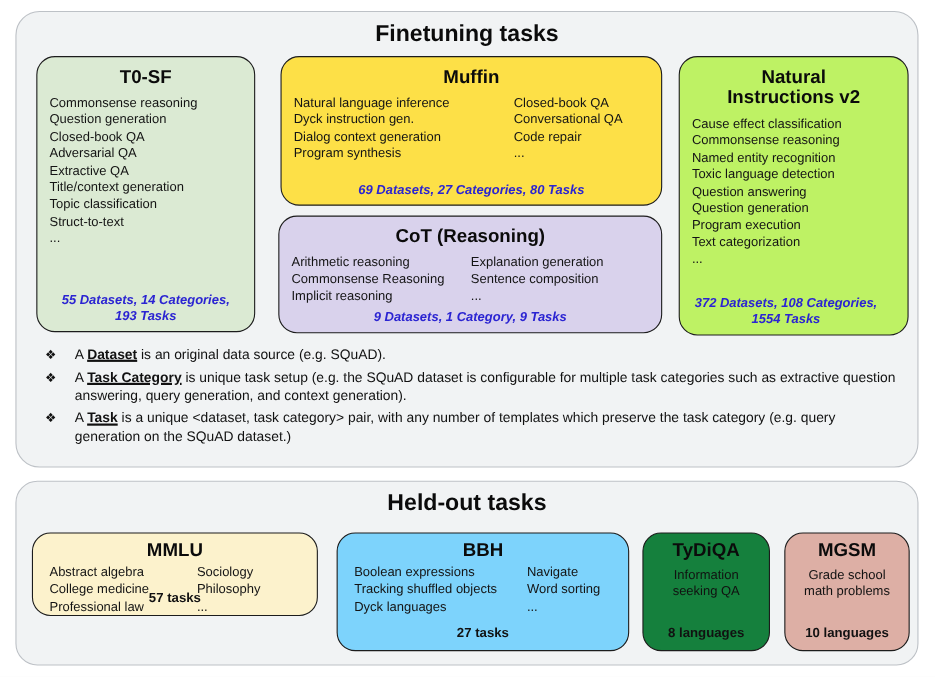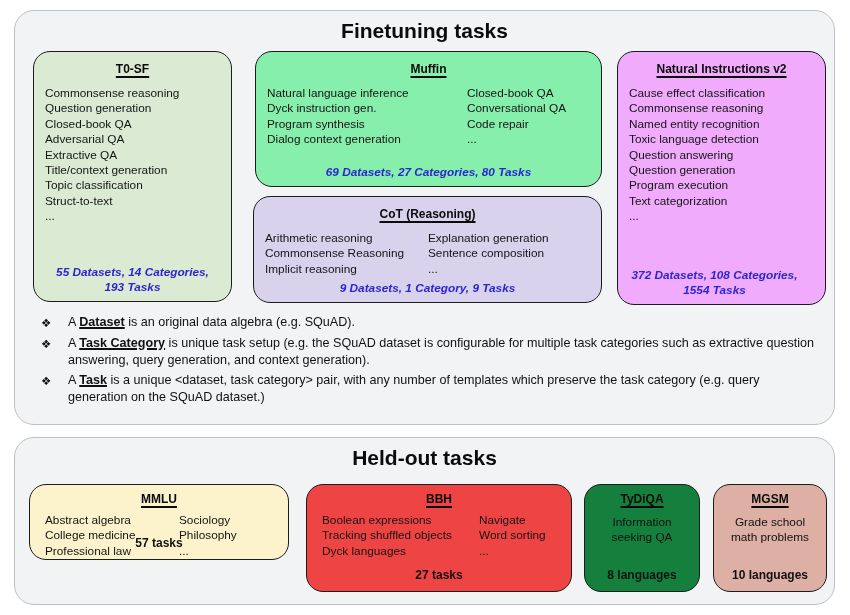--- a/index.html
+++ b/index.html
@@ -4,54 +4,54 @@
 <style>
   html,body{margin:0;padding:0;background:#ffffff;}
   .canvas{
     position:relative;width:850px;height:615px;background:#ffffff;
     font-family:"Liberation Sans", sans-serif;color:#111;overflow:hidden;
   }
   .panel{
     position:absolute;background:#f1f3f4;border:1.5px solid #bdc1c6;
     border-radius:20px;box-sizing:border-box;
   }
-  #panel-finetuning{left:14px;top:10px;width:821px;height:415px;}
+  #panel-finetuning{left:14px;top:10px;width:821px;height:415px;border-radius:22px;}
   #panel-heldout{left:14px;top:437px;width:821px;height:168px;}
   .panel-title{
     text-align:center;font-weight:bold;font-size:21px;line-height:24px;
     margin-top:8px;color:#0b0b0b;
   }
   .box{
     position:absolute;border:1.4px solid #1c1c1c;border-radius:17px;
     box-sizing:border-box;background:#fff;padding:5px 11px;
   }
   .box-title{
-    text-align:center;font-weight:bold;font-size:12px;line-height:19px;
-    text-decoration:underline;text-decoration-thickness:1.8px;text-underline-offset:2.5px;
+    text-align:center;font-weight:bold;font-size:17px;line-height:19px;
+    text-decoration-thickness:1.8px;text-underline-offset:2.5px;
     margin:3px auto 7px;color:#0b0b0b;
   }
   .tasklist{font-size:11.8px;line-height:15.4px;color:#141414;}
   .tasklist div{white-space:nowrap;}
   .cols{display:flex;}
   .stats{
     position:absolute;left:8px;right:8px;bottom:7px;text-align:center;
     color:#2b24d2;font-weight:bold;font-style:italic;font-size:11.8px;line-height:14.5px;
   }
   .stats-dark{
     position:absolute;left:8px;right:8px;bottom:9px;text-align:center;
     color:#111;font-weight:bold;font-size:12px;
   }
   
   #box-t0sf{left:18px;top:40px;width:199px;height:251px;background:#dbead3;}
-  #box-muffin{left:240px;top:40px;width:347px;height:136px;background:#86efac;}
+  #box-muffin{left:240px;top:40px;width:347px;height:136px;background:#fde047;}
   #box-cot{left:238px;top:185px;width:349px;height:107px;background:#d9d2ec;}
-  #box-niv2{left:602px;top:40px;width:209px;height:254px;background:#f0abfc;padding-left:11px;}
+  #box-niv2{left:602px;top:40px;width:209px;height:254px;background:#bef264;padding-left:11px;}
   #box-niv2 .box-title{width:150px;}
   #box-mmlu{left:14px;top:46px;width:260px;height:76px;background:#fcf2cc;}
-  #box-bbh{left:291px;top:46px;width:266px;height:108px;background:#ef4444;}
+  #box-bbh{left:291px;top:46px;width:266px;height:108px;background:#7dd3fc;}
   #box-tydiqa{left:569px;top:46px;width:116px;height:108px;background:#15803d;}
   #box-mgsm{left:698px;top:46px;width:114px;height:108px;background:#ddafa5;}
   .center-desc{text-align:center;font-size:11.8px;line-height:15px;margin-top:6px;}
   
   .notes{position:absolute;left:26px;top:303px;width:778px;}
   .note{display:flex;margin-bottom:2.5px;font-size:12.6px;line-height:17.2px;}
   .note .bullet{flex:0 0 27px;font-size:11.5px;padding-top:1px;color:#111;}
   .note .ntext{flex:1;}
   .term{font-weight:bold;text-decoration:underline;text-decoration-thickness:1.5px;}
 </style>
@@ -78,22 +78,22 @@
       </div>
       <div class="stats" style="left:14px;right:14px;">55 Datasets, 14 Categories, 193 Tasks</div>
     </div>
 
     <div class="box" id="box-muffin">
       <div class="box-title">Muffin</div>
       <div class="cols">
         <div class="tasklist" style="width:200px;">
           <div>Natural language inference</div>
           <div>Dyck instruction gen.</div>
+          <div>Dialog context generation</div>
           <div>Program synthesis</div>
-          <div>Dialog context generation</div>
         </div>
         <div class="tasklist">
           <div>Closed-book QA</div>
           <div>Conversational QA</div>
           <div>Code repair</div>
           <div>...</div>
         </div>
       </div>
       <div class="stats">69 Datasets, 27 Categories, 80 Tasks</div>
     </div>
@@ -127,21 +127,21 @@
         <div>Program execution</div>
         <div>Text categorization</div>
         <div>...</div>
       </div>
       <div class="stats" style="left:0;right:14px;">372 Datasets, 108 Categories, 1554 Tasks</div>
     </div>
 
     <div class="notes">
       <div class="note">
         <span class="bullet">❖</span>
-        <span class="ntext"><span>A </span><span class="term">Dataset</span><span> is an original data algebra (e.g. SQuAD).</span></span>
+        <span class="ntext"><span>A </span><span class="term">Dataset</span><span> is an original data source (e.g. SQuAD).</span></span>
       </div>
       <div class="note">
         <span class="bullet">❖</span>
         <span class="ntext"><span>A </span><span class="term">Task Category</span><span> is unique task setup (e.g. the SQuAD dataset is configurable for multiple task categories such as extractive question answering, query generation, and context generation).</span></span>
       </div>
       <div class="note">
         <span class="bullet">❖</span>
         <span class="ntext"><span>A </span><span class="term">Task</span><span> is a unique &lt;dataset, task category&gt; pair, with any number of templates which preserve the task category (e.g. query generation on the SQuAD dataset.)</span></span>
       </div>
     </div>

